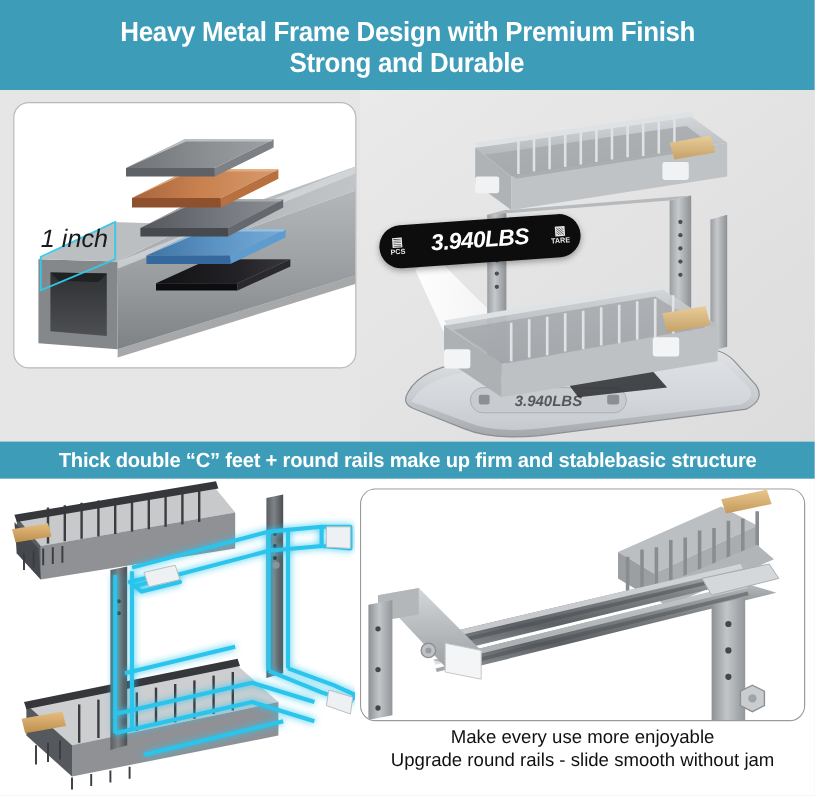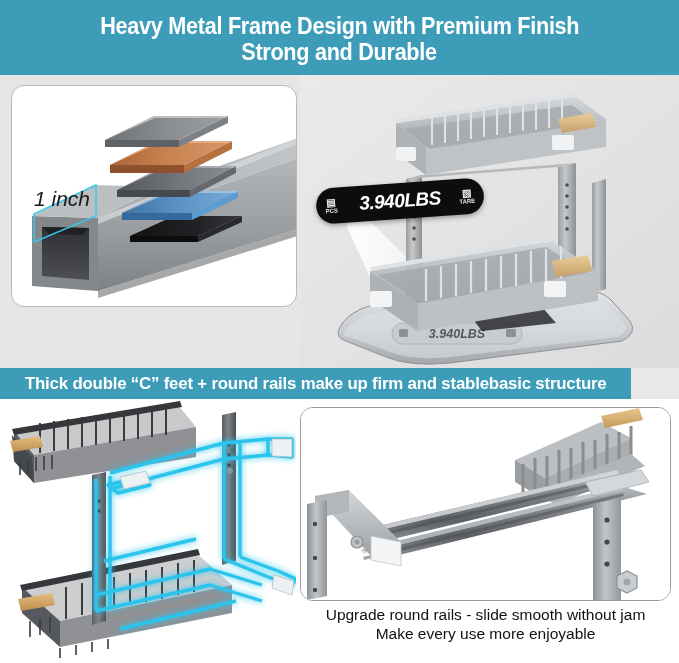--- a/index.html
+++ b/index.html
@@ -123,21 +123,21 @@
     font-weight: bold;
   }
   .callout-ico.left { left: 9px; }
   .callout-ico.right { right: 9px; }
   .ico-glyph { display: block; font-size: 10px; }
 
   
   .mid-band {
     position: absolute;
     left: 0; top: 368px;
-    width: 631px; height: 31px;
+    width: 679px; height: 31px;
     background: #3d9cb8;
     display: flex;
     align-items: center;
     justify-content: center;
   }
   .mid-band-text {
     color: #ffffff;
     font-size: 17px;
     font-weight: bold;
     white-space: nowrap;
@@ -646,18 +646,18 @@
           <circle cx="326" cy="174" r="3.5" fill="#a1a4a7"></circle>
         </g>
 
         <g>
           <polygon points="284,74 340,62 348,74 292,88" fill="#d5d8db" stroke="#a9acaf" stroke-width=".8"></polygon>
         </g>
       </svg>
     </div>
 
     <div class="caption-rails">
+      <div>Make every use more enjoyable</div>
       <div>Upgrade round rails - slide smooth without jam</div>
-      <div>Make every use more enjoyable</div>
     </div>
   </div>
 
 </div>
 
 </body></html>

